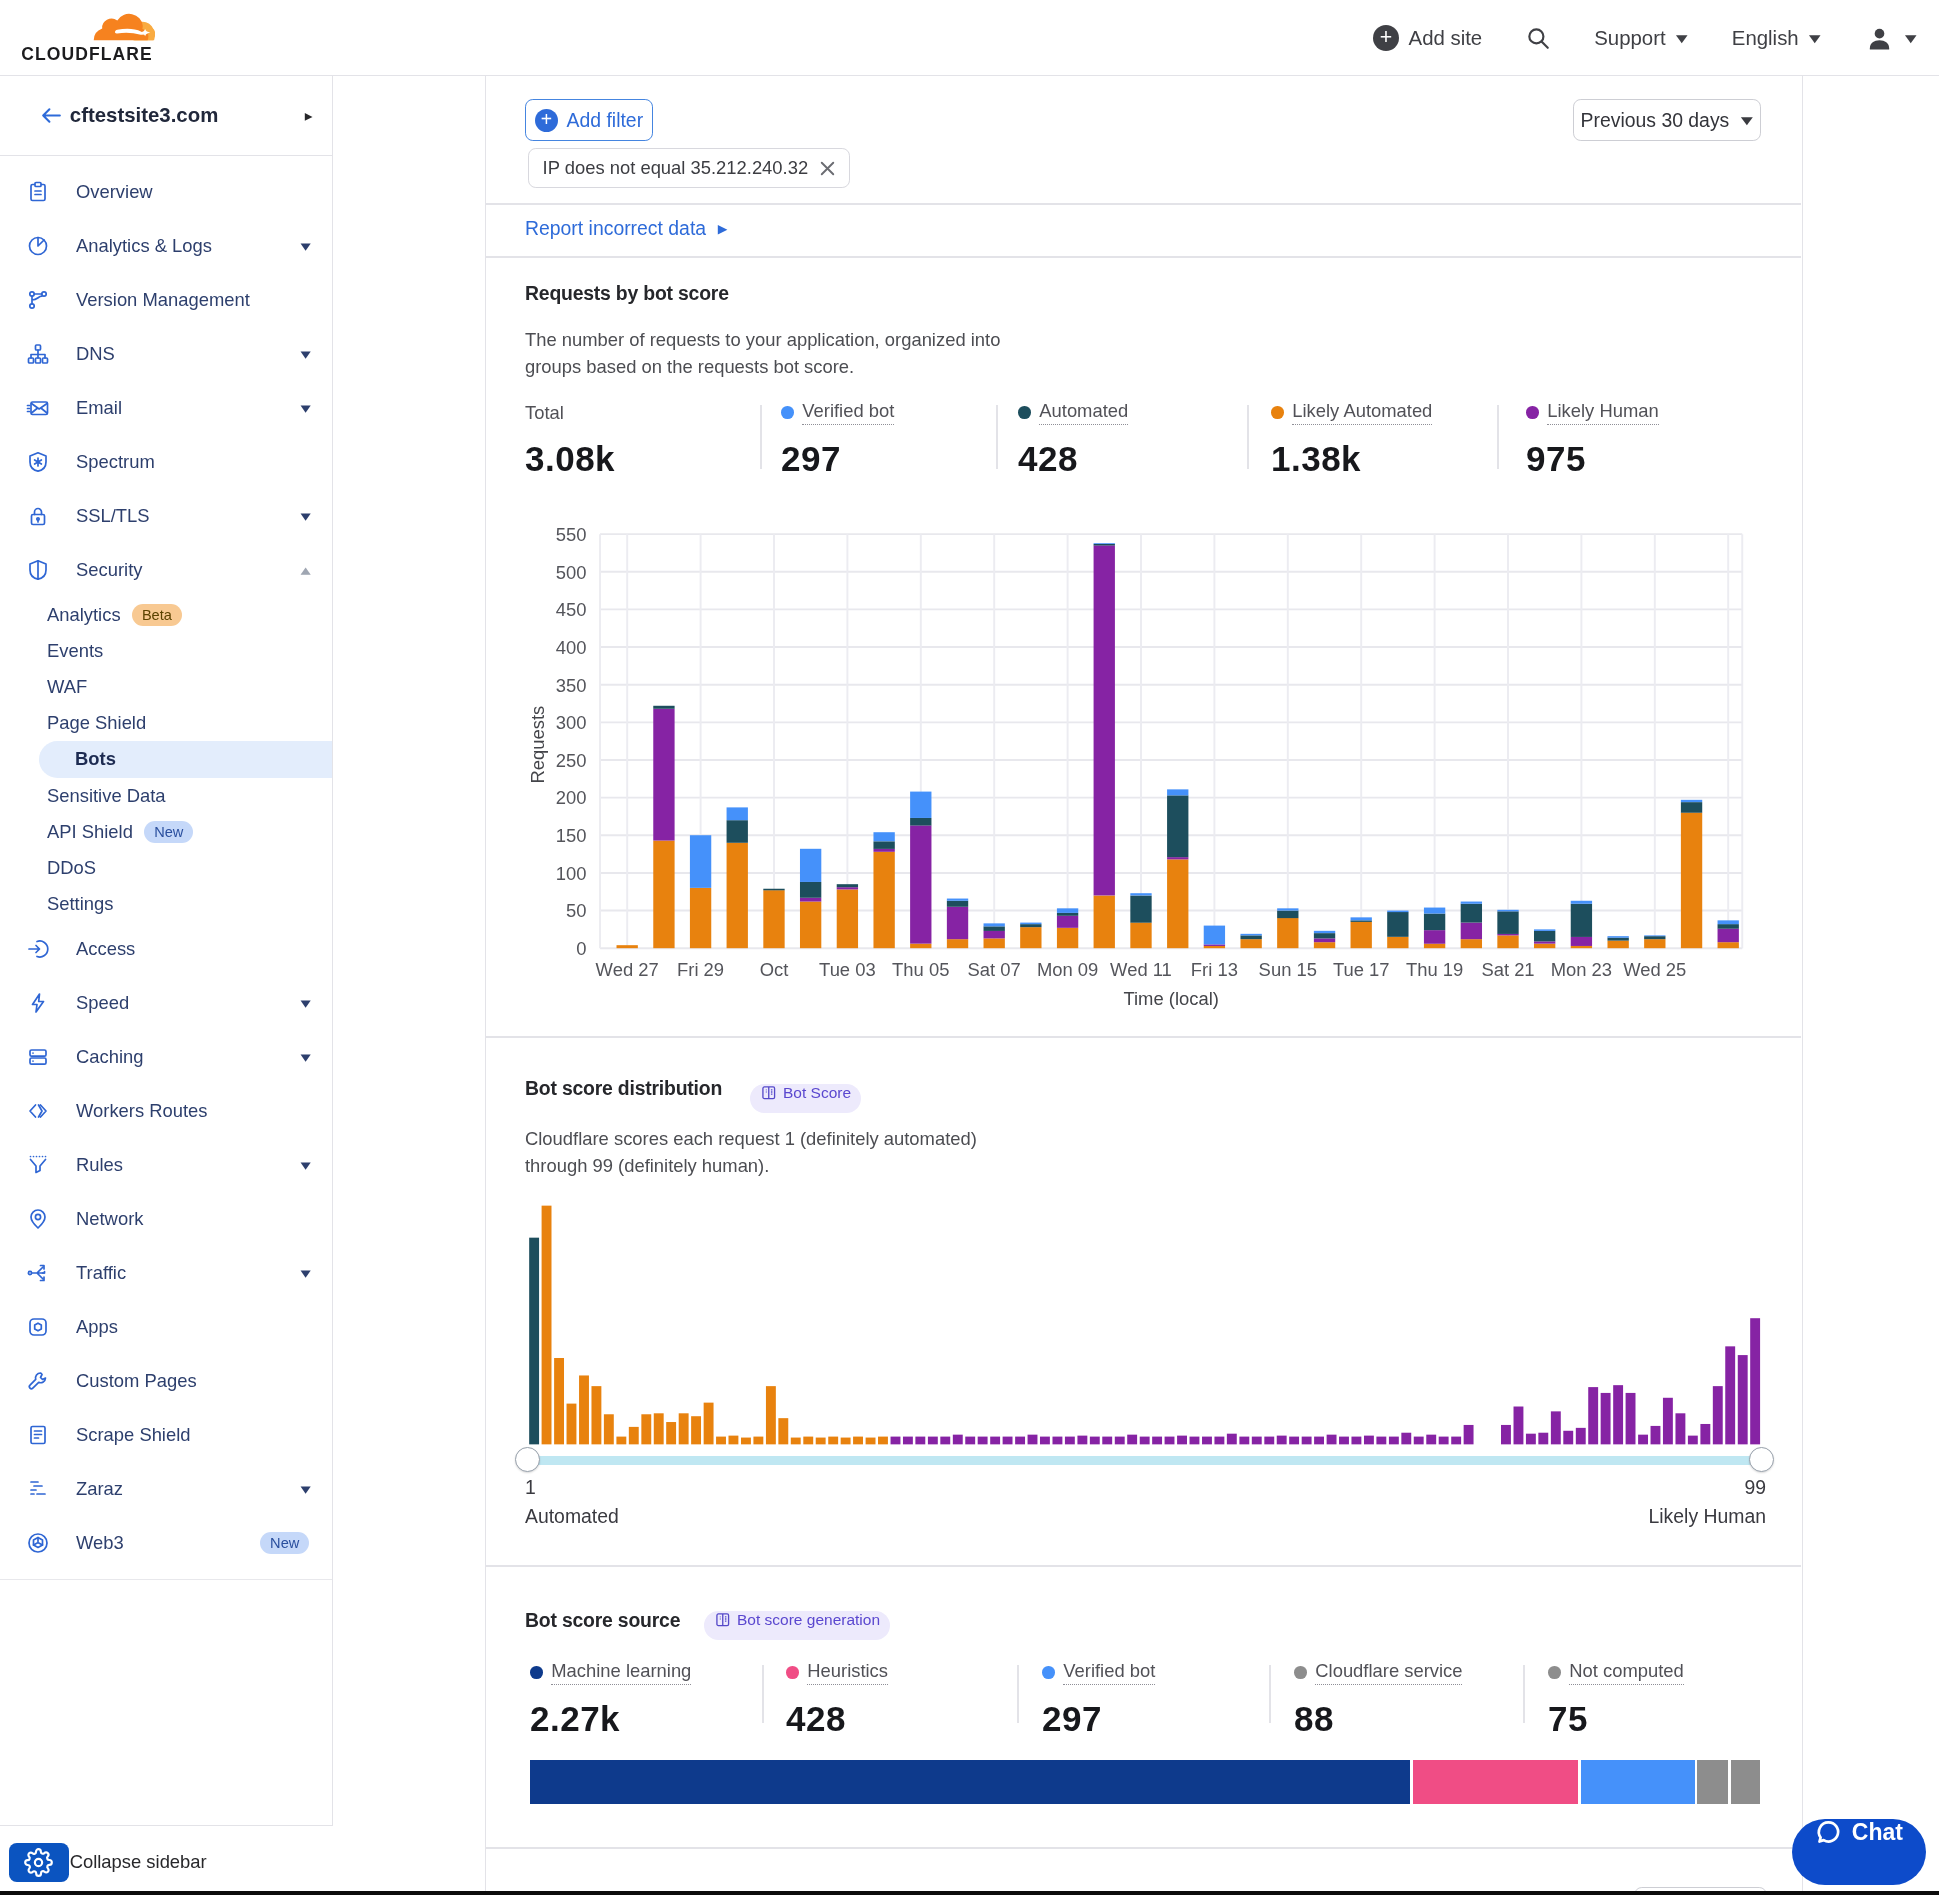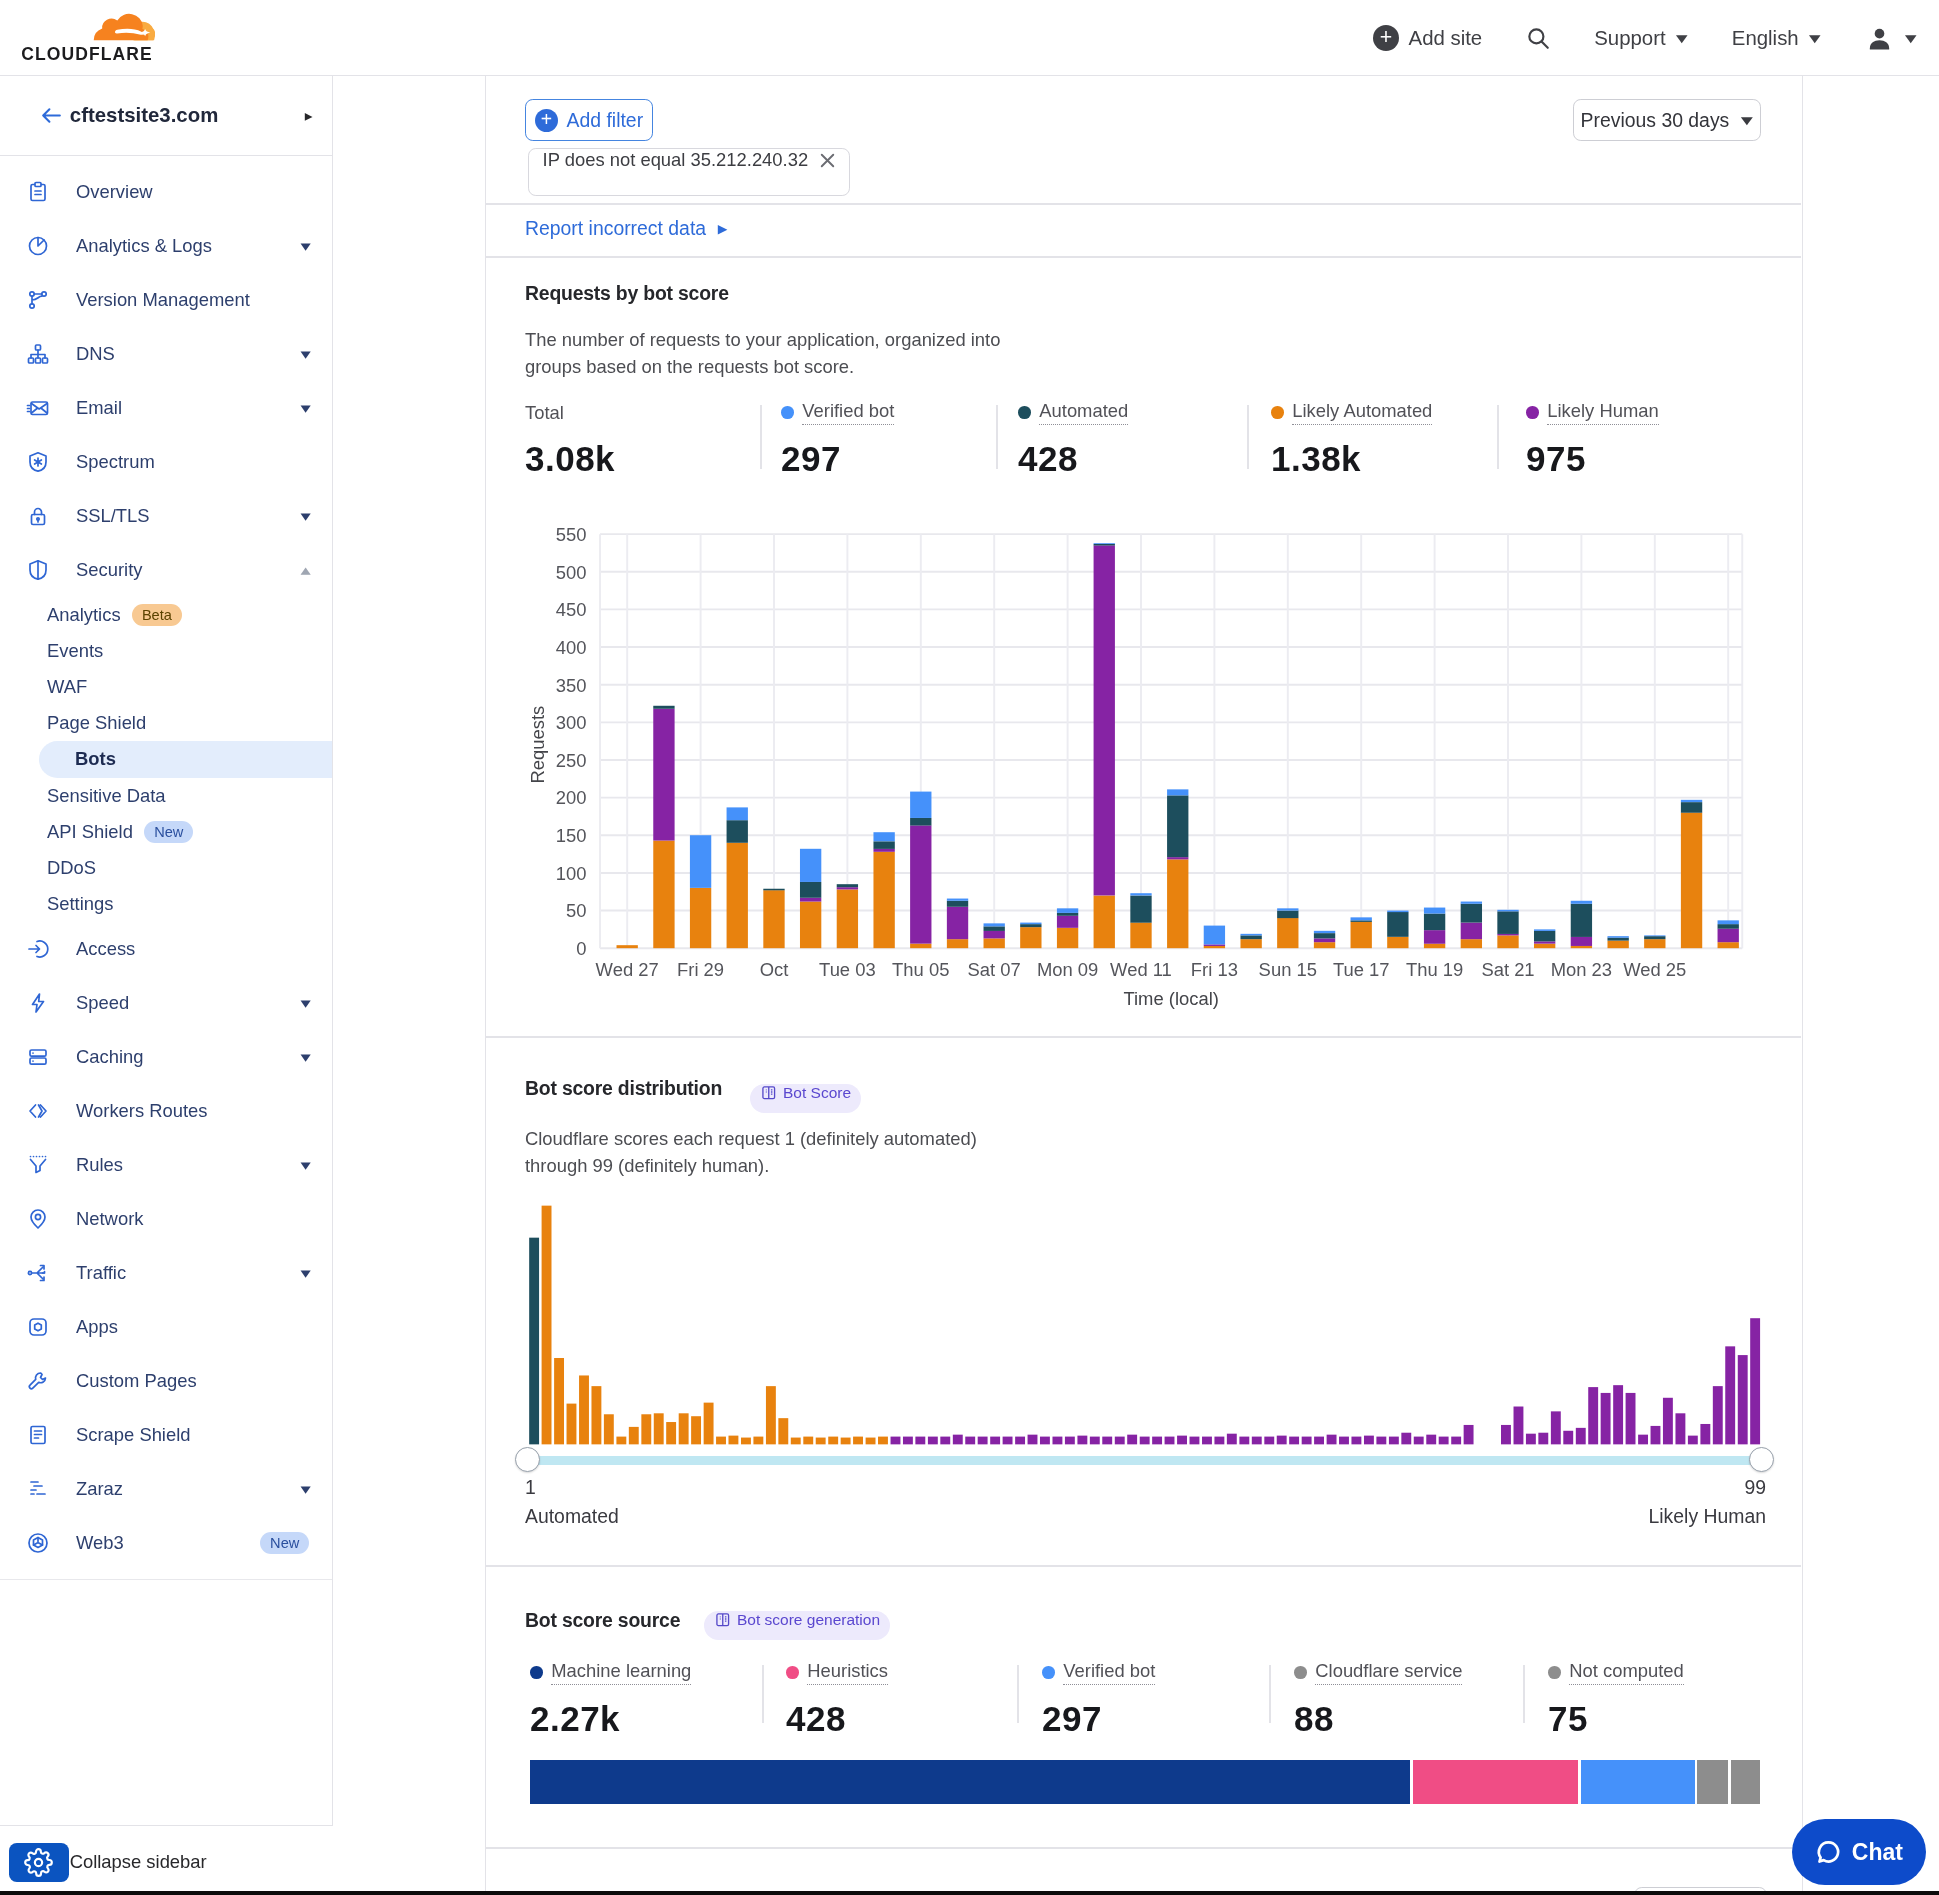--- a/index.html
+++ b/index.html
@@ -27,21 +27,21 @@
 .badge.beta { background:#f8c992; color:#5b4200; }
 .badge.new { background:#c5d8f9; color:#2a4f9e; }
 .navdiv { border-top:1.9px solid #e8e8ec; margin-top:9.7px; }
 .collapsebar { position:absolute; left:0; top:1825px; width:333px; height:70px; border-top:1.9px solid #e3e3e8; background:#fff; display:flex; align-items:center; padding-top:3.9px; }
 .gearbtn { width:60px; height:39px; margin-left:8.7px; background:#0b54c0; border-radius:7.8px; display:flex; align-items:center; justify-content:center; }
 .collapsetxt { font-size:18.4px; color:#27272a; margin-left:1px; }
 .card { position:absolute; left:485px; top:76px; width:1318px; height:1819px; border-left:1.9px solid #e3e3e8; border-right:1.9px solid #e3e3e8; background:#fff; }
 .hdiv { position:absolute; left:486px; width:1315px; height:1.9px; background:#e3e3e8; }
 .addfilter { position:absolute; left:525px; top:99px; width:128px; height:42px; border:1.9px solid #4585e0; border-radius:7.8px; color:#2e6bd9; font-size:19.4px; display:flex; align-items:center; justify-content:center; gap:8.7px; }
 .afcirc { width:23px; height:23px; border-radius:50%; background:#2e6bd9; color:#fff; font-size:19.4px; line-height:21.3px; text-align:center; }
-.ipchip { position:absolute; left:528px; top:148px; height:48px; border:1.9px solid #d8d8de; border-radius:7.8px; color:#3c3d42; font-size:18.4px; display:flex; align-items:flex-start; padding:0 9.7px 0 13.6px; gap:7.8px; }
+.ipchip { position:absolute; left:528px; top:148px; height:40px; border:1.9px solid #d8d8de; border-radius:7.8px; color:#3c3d42; font-size:18.4px; display:flex; align-items:center; padding:0 9.7px 0 13.6px; gap:7.8px; }
 .chipx { width:23px; height:23px; }
 .prevsel { position:absolute; left:1573px; top:99px; width:188px; height:42px; border:1.9px solid #cdced4; border-radius:7.8px; color:#33343a; font-size:19.4px; display:flex; align-items:center; justify-content:center; gap:10.7px; }
 .pcaret { font-size:13.6px; color:#3a3b40; transform:scaleX(1.5); }
 .reportlink { position:absolute; left:525px; top:217px; font-size:19.4px; color:#2e6bd9; display:flex; align-items:center; gap:11.6px; }
 .rtri { font-size:12.6px; }
 .sectitle { position:absolute; font-size:19.4px; font-weight:bold; color:#26272b; letter-spacing:-0.2px; }
 .secdesc { position:absolute; font-size:18.4px; color:#4c4d52; line-height:27px; }
 .statwrap { position:absolute; left:0; width:1940px; }
 .vdiv { position:absolute; top:3.9px; bottom:0; width:1.9px; background:#e3e3e8; }
 .statcol { position:absolute; top:0; }
@@ -51,21 +51,21 @@
 .statlabel.dotted { border-bottom:1.9px dotted #8f8f97; padding-bottom:1.9px; }
 .statval { font-size:35px; font-weight:bold; color:#17181c; margin-top:15px; letter-spacing:0.5px; }
 .pill { position:absolute; height:29px; background:#edeafc; border-radius:14.6px; color:#5a47cf; font-size:15.5px; display:flex; align-items:flex-start; padding:0 9.7px; gap:5.8px; }
 .pillicon { width:17.5px; height:17.5px; }
 .slidertrack { position:absolute; left:528px; top:1456px; width:1233px; height:8.7px; border-radius:4.9px; background:#bfe7f2; }
 .sliderknob { position:absolute; top:1447px; width:25px; height:25px; border-radius:50%; background:#fff; border:1.9px solid #97a0ab; box-shadow:0 1px 1.9px rgba(0,0,0,.15); }
 .sliderlab { position:absolute; font-size:19.4px; color:#3a3a40; }
 .sliderlab2 { position:absolute; font-size:19.4px; color:#3a3a40; }
 .hseg { position:absolute; top:1760px; height:44px; }
 .partialbtn { position:absolute; left:1634px; top:1887px; width:133px; height:19.4px; border:1.9px solid #cdced4; border-radius:7.8px; background:#fff; }
-.chatbtn { position:absolute; left:1792px; top:1819px; width:134px; height:66px; border-radius:33px; background:#0d4bca; color:#fff; font-size:23px; font-weight:bold; display:flex; align-items:center; justify-content:center; gap:9.7px; z-index:9; }
+.chatbtn { position:absolute; left:1792px; top:1819px; width:134px; height:66px; border-radius:33px; background:#0d4bca; color:#fff; font-size:23px; font-weight:bold; display:flex; align-items:flex-start; justify-content:center; gap:9.7px; z-index:9; }
 .bottomstrip { position:absolute; left:0; top:1891px; width:1940px; height:3.9px; background:#0c0c0c; z-index:10; }
 </style></head>
 <body>
 <div class="header">
     <svg style="position:absolute;left:89px;top:5.8px" width="66" height="36" viewBox="0 0 70 40" preserveAspectRatio="none">
       <path fill="#f9ab41" d="M48 38c0-9 6-15 14-15 5 0 8.5 3.5 8.5 8.5L69 38Z"></path>
       <path fill="#f9ab41" d="M47 23a12 12 0 0 1 22 6.5L68 38H47Z"></path>
       <path fill="#f6821f" d="M5 38a14 14 0 0 1 9-13 10 10 0 0 1 16-9A14.5 14.5 0 0 1 57 22c0 1.2-.1 2.4-.4 3.5 4 1 6.4 4.5 6.4 8.5 0 1.5-.3 2.9-.8 4Z"></path>
       <path fill="#fff" d="M30 30.5c9-1.8 18.5-1.6 25.5 2l4.5 3.2-5 .3c-8.5-2.6-17-2.9-25-1.5-3.2.6-3.2-3.2 0-4Z" transform="translate(0,-4)"></path>
       <path fill="#fff" d="M57.5 27.5c.9 2.8 2.7 3.2 5.5 4-2.8.8-4.6 1.2-5.5 4-.9-2.8-2.7-3.2-5.5-4 2.8-.8 4.6-1.2 5.5-4Z" transform="translate(2,-2)"></path>

